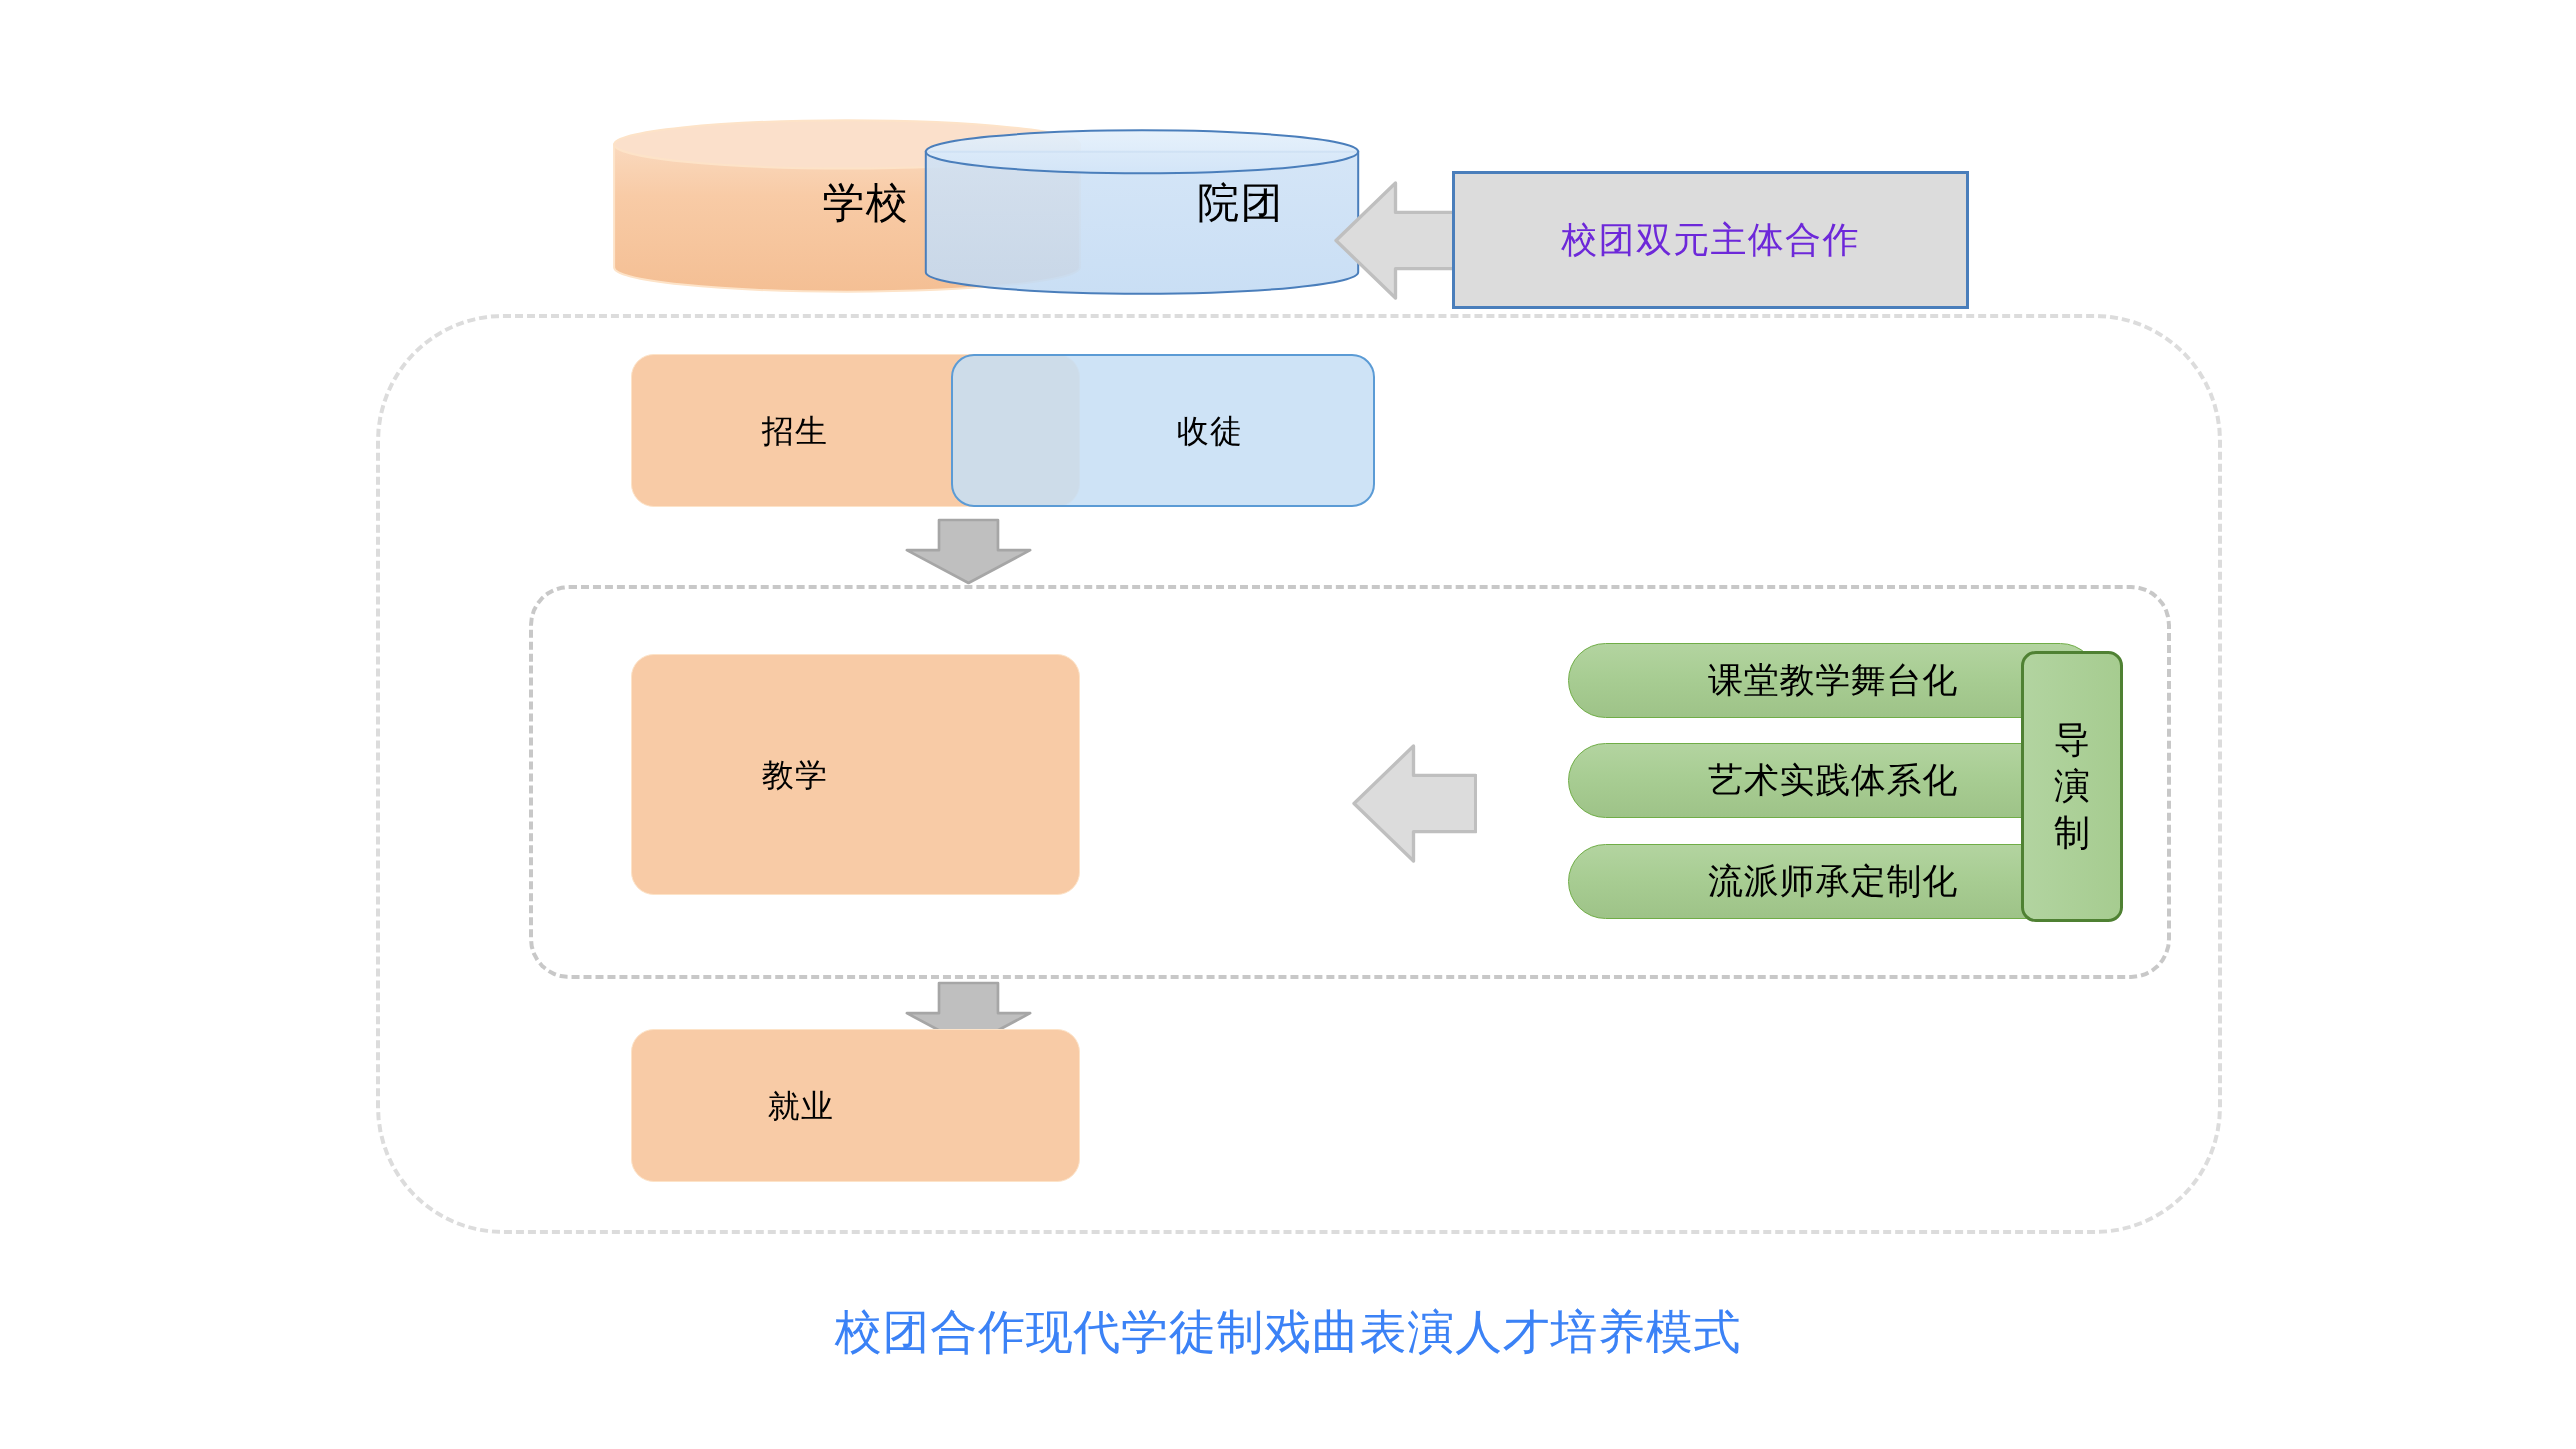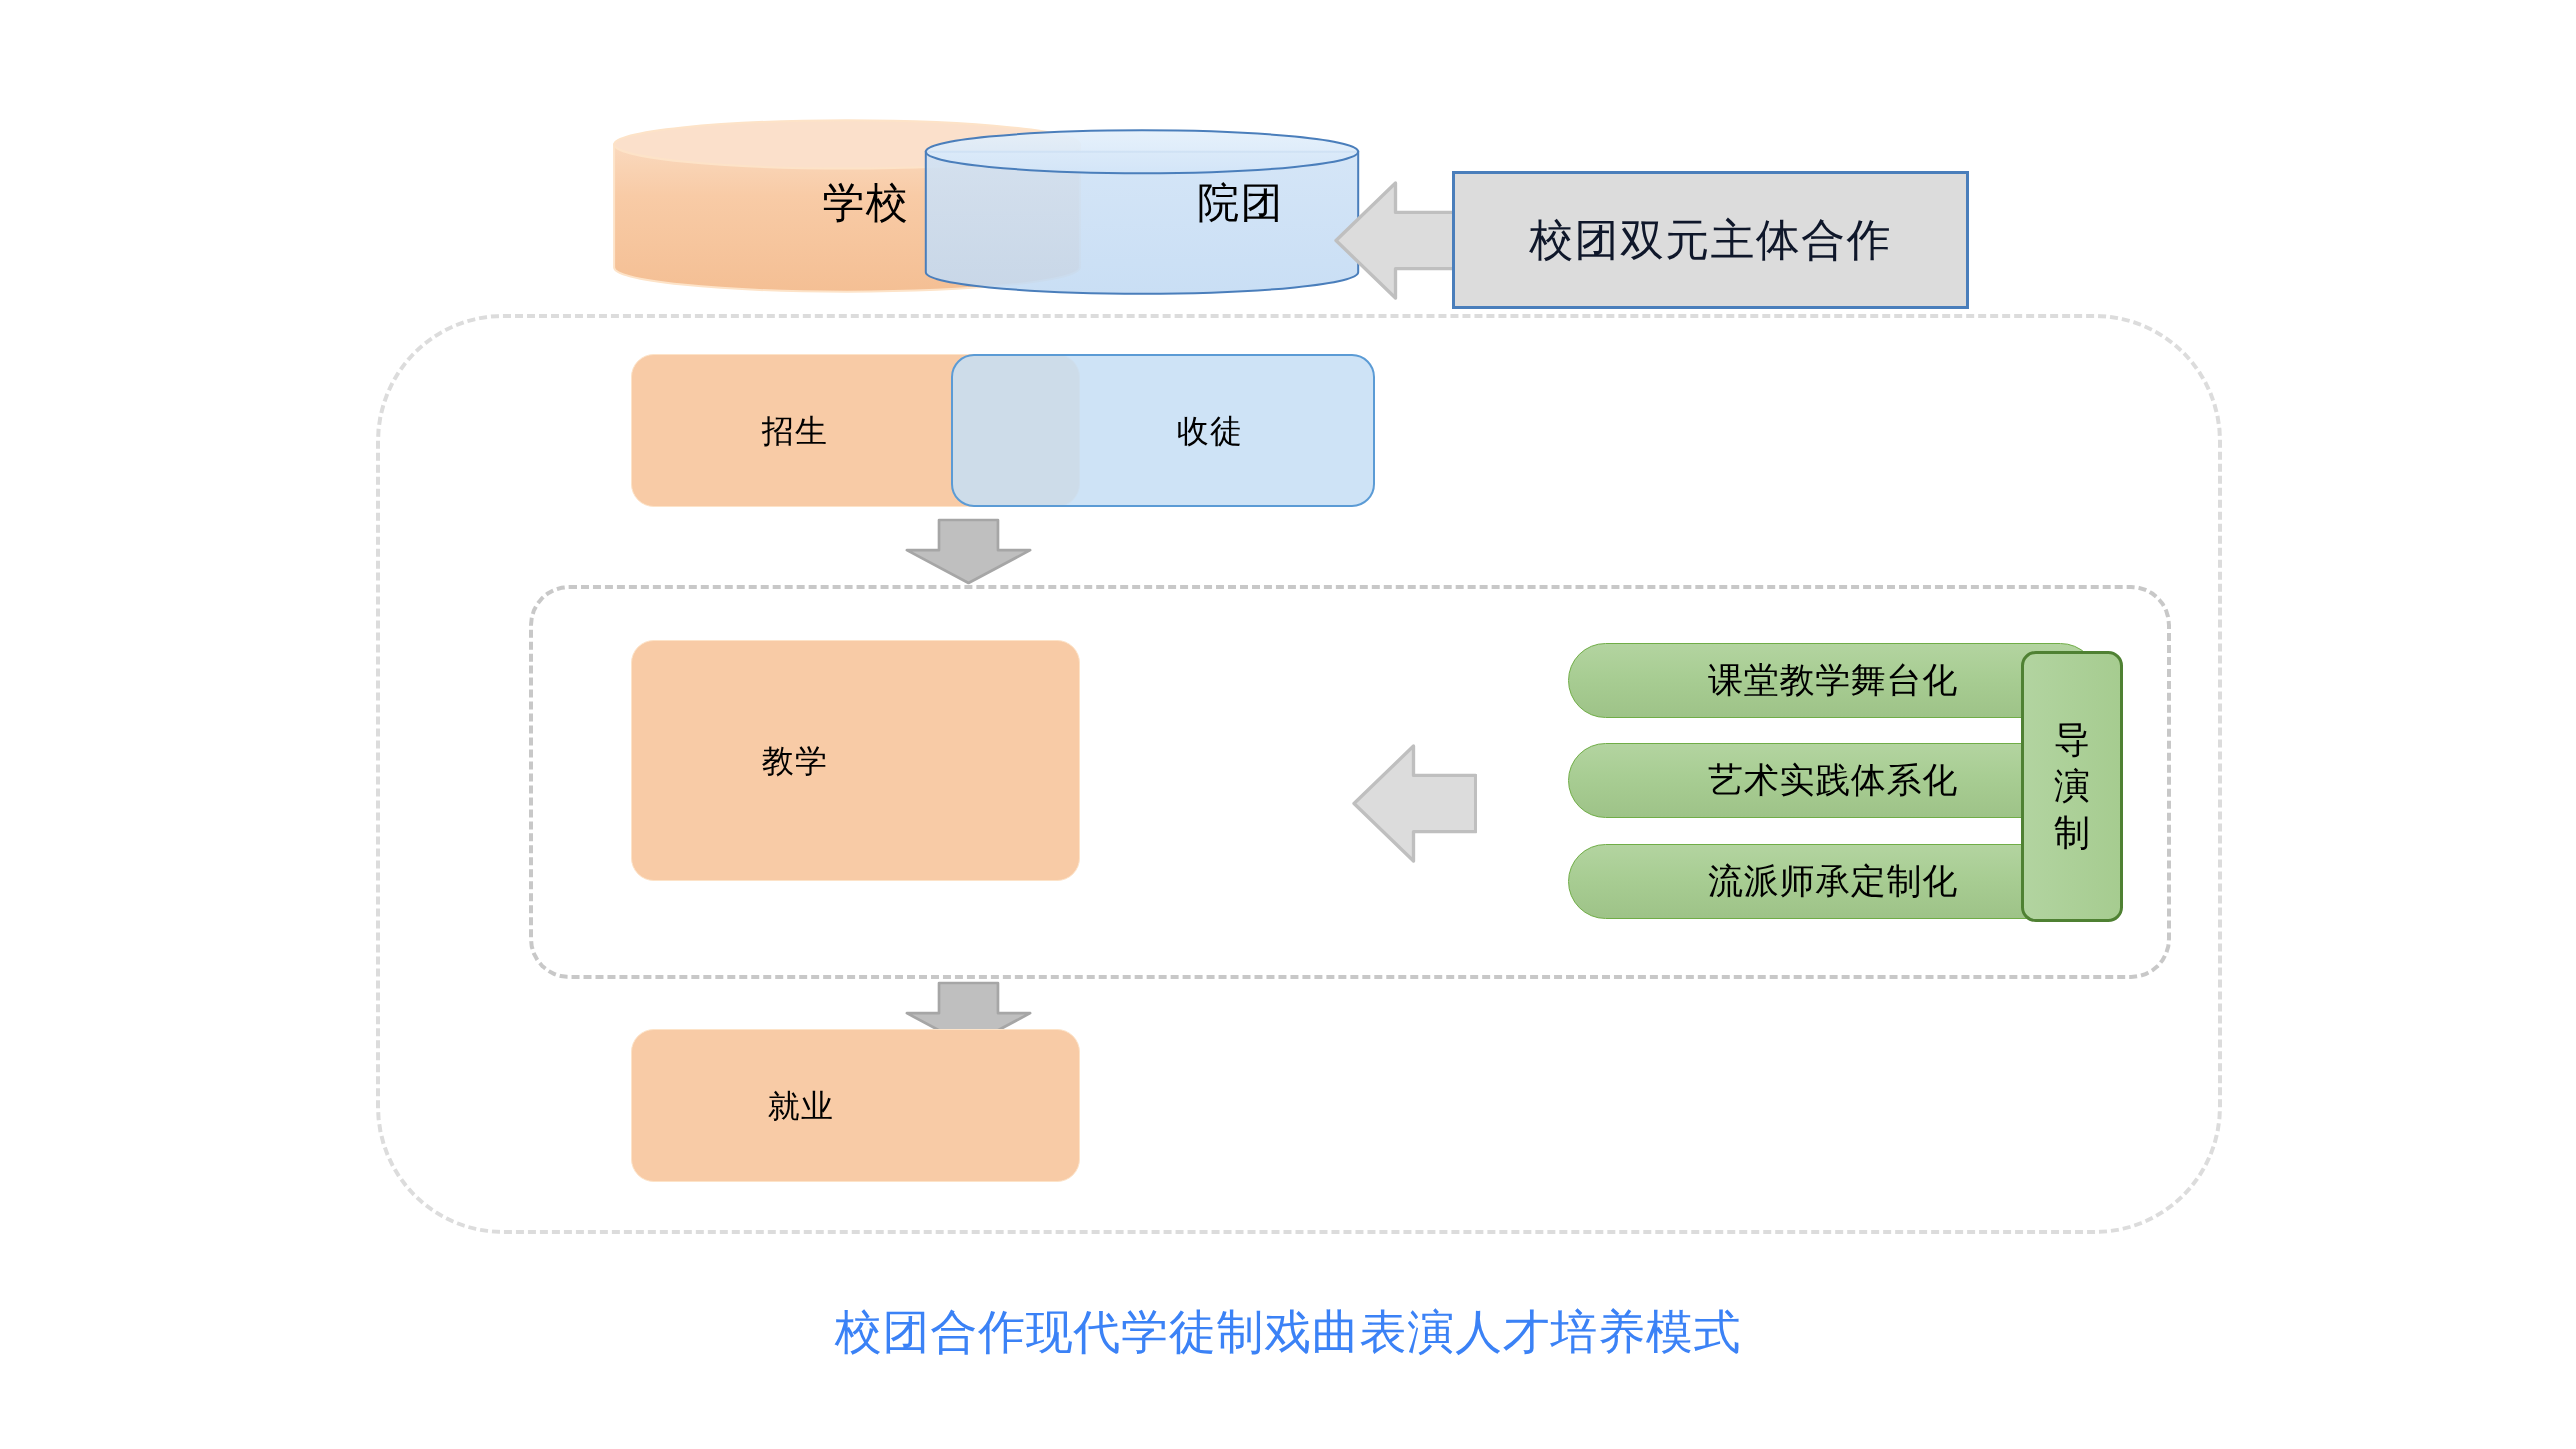--- a/index.html
+++ b/index.html
@@ -87,22 +87,22 @@
     width: 517px;
     height: 138px;
     background: #dcdcdc;
     border: 3.4px solid #4a7ebb;
     box-sizing: border-box;
     display: flex;
     align-items: center;
     justify-content: center;
   }
   #callout-box .callout-text {
-    font-size: 44px;
-    color: #0f172a;
+    font-size: 36px;
+    color: #6d28d9;
     letter-spacing: 1.3px;
     white-space: nowrap;
   }
 
   
   .green-pill {
     position: absolute;
     left: 1568px;
     width: 530px;
     height: 75px;
@@ -224,21 +224,21 @@
   <div class="stage-box stage-blue" style="left:951px; top:354px; width:424px; height:153px;">
     <span class="stage-label" style="margin-left:94px;">收徒</span>
   </div>
 
   <div class="arrow" id="arrow-recruit-teach" style="left:904px; top:518px;">
     <svg width="129" height="67" viewBox="0 0 192 100">
       <path d="M52,3 L140,3 L140,48 L188,48 L96,97 L4,48 L52,48 Z" fill="#bfbfbf" stroke="#a6a6a6" stroke-width="4" stroke-linejoin="round"></path>
     </svg>
   </div>
 
-  <div class="stage-box stage-orange" style="left:631px; top:640px; width:449px; height:241px;">
+  <div class="stage-box stage-orange" style="left:631px; top:654px; width:449px; height:241px;">
     <span class="stage-label" style="margin-right:121px;">教学</span>
   </div>
 
   <div class="arrow" id="arrow-to-xiyi" style="left:1350px; top:743px;">
     <svg width="127" height="121" viewBox="0 0 190 180">
       <path d="M188,48 L95,48 L95,4 L6,90 L95,176 L95,132 L188,132 Z" fill="#dcdcdc" stroke="#bfbfbf" stroke-width="5" stroke-linejoin="round"></path>
     </svg>
   </div>
 
   <div class="green-pill" id="pill-0">

